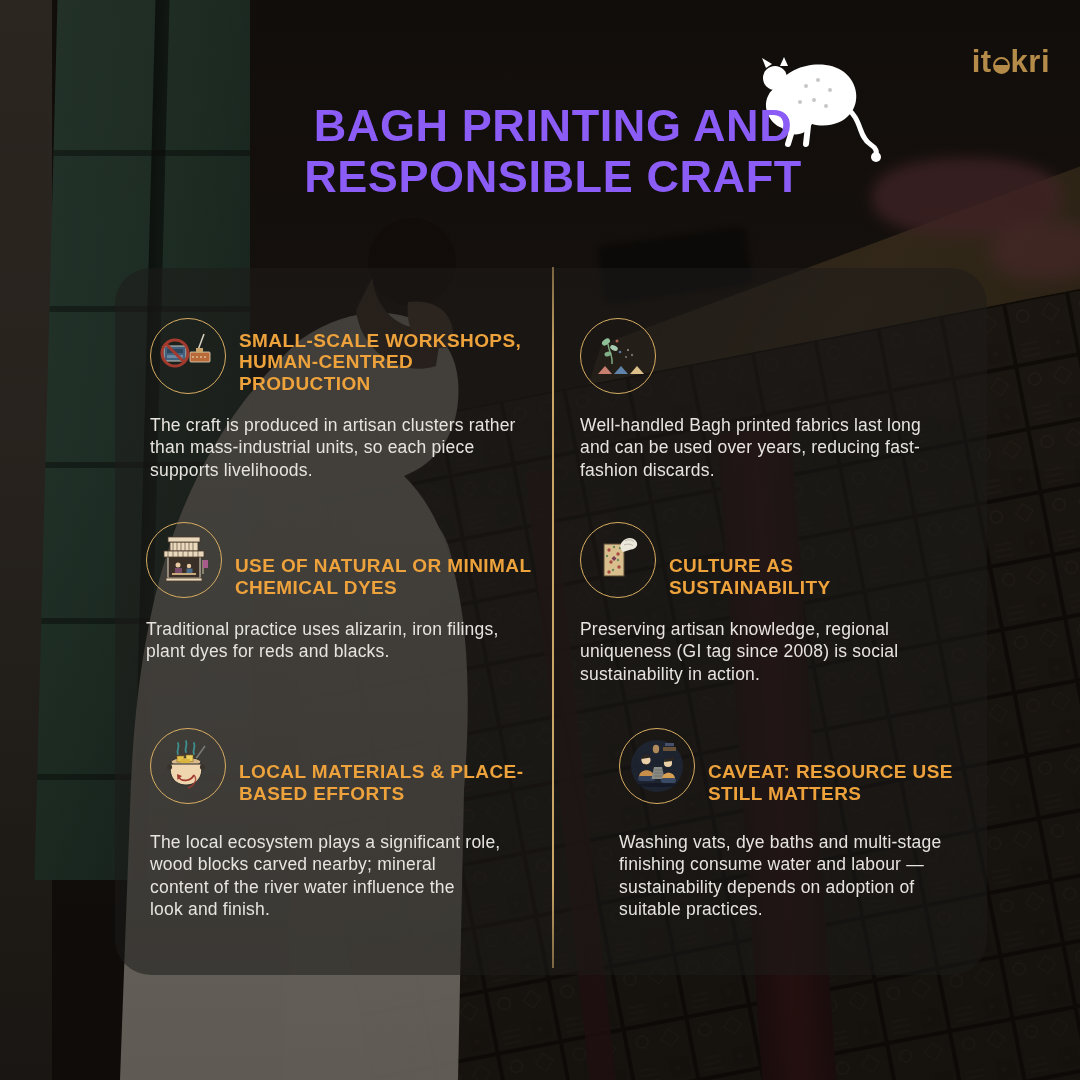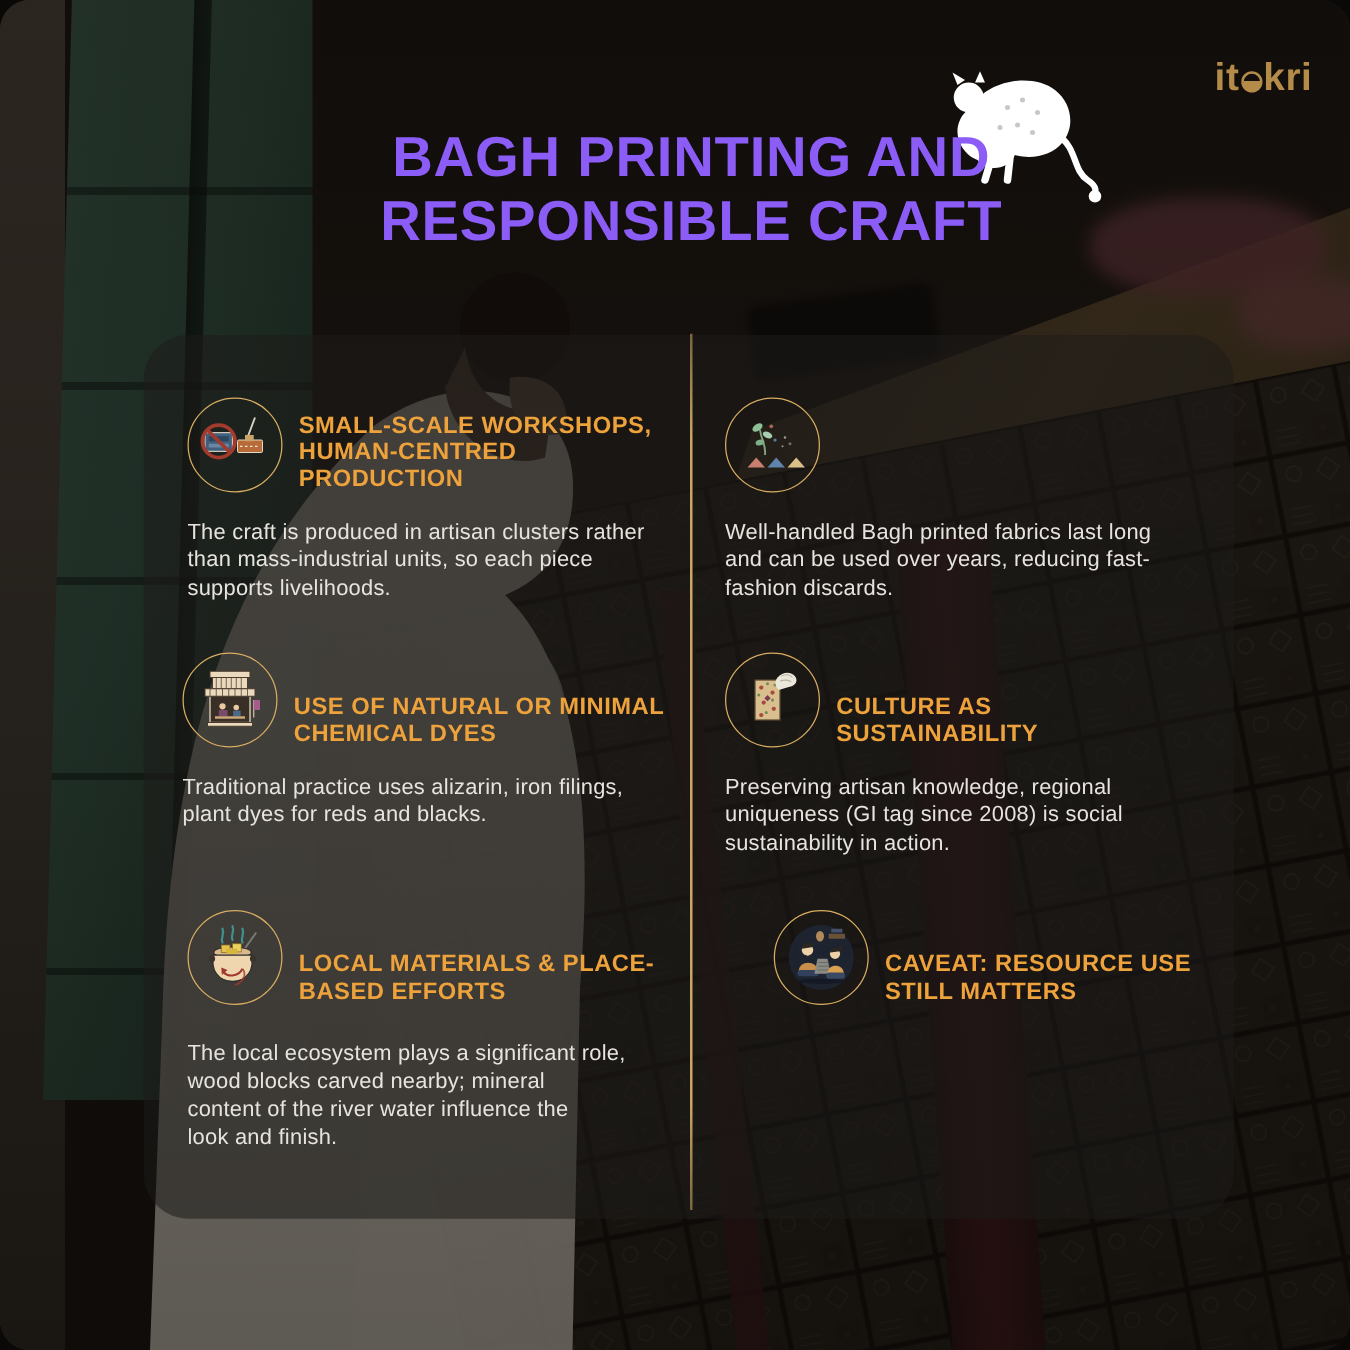--- a/index.html
+++ b/index.html
@@ -1,17 +1,17 @@
 <!DOCTYPE html>
 <html><head>
 <meta charset="utf-8">
 <style>
   html,body{margin:0;padding:0;background:#0b0908;}
   .canvas{position:relative;width:1080px;height:1080px;margin:0 auto;overflow:hidden;
-          background:#161210;font-family:"Liberation Sans",sans-serif;border-radius:24px;}
+          background:#161210;font-family:"Liberation Sans",sans-serif;}
 
   
   .bg{position:absolute;inset:0;}
   .wall-left{position:absolute;left:0;top:0;width:52px;height:100%;
              background:linear-gradient(180deg,#4a4239,#3b352d 60%,#2e2a24);}
   .green-door{position:absolute;left:46px;top:0;width:212px;height:880px;
               background:linear-gradient(100deg,#39594a 0%,#2e4c3e 45%,#1d332a 100%);
               transform:skewX(-1.5deg);}
   .green-door:before{content:"";position:absolute;left:98px;top:0;width:14px;height:100%;
               background:linear-gradient(90deg,#0e1a14,#16251d);}
@@ -314,15 +314,19 @@
           <path d="M35,24 a4.1,4.1 0 0 1 8,-1" fill="#2b2620"></path>
           <circle cx="43.5" cy="20.5" r="1.8" fill="#2b2620"></circle>
           <path d="M33,41 C33,32.5 46,32.5 46,41 Z" fill="#d9a052"></path>
           <rect x="32" y="40" width="15" height="5" rx="2.5" fill="#3a4a64"></rect>
           <ellipse cx="28" cy="47" rx="19" ry="2" fill="#141925"></ellipse>
         </svg>
       </div>
       <div class="sec-title">CAVEAT: RESOURCE USE
 STILL MATTERS</div>
     </div>
+    <div class="sec-body">Washing vats, dye baths and multi-stage
+finishing consume water and labour —
+sustainability depends on adoption of
+suitable practices.</div>
   </div>
 
 </div>
 
 </body></html>

